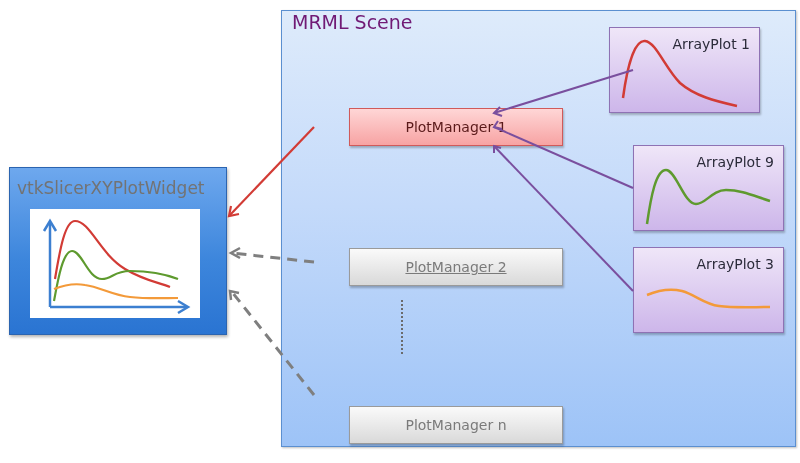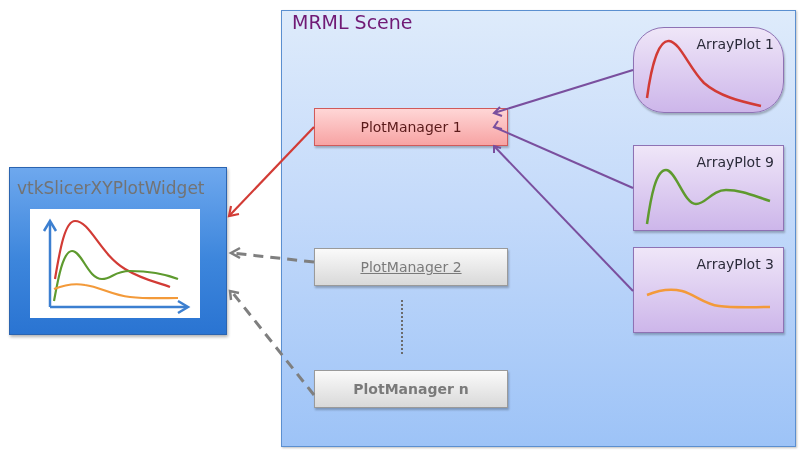--- a/index.html
+++ b/index.html
@@ -6,22 +6,22 @@
   body { width: 800px; height: 463px; position: relative; overflow: hidden;
          font-family: "DejaVu Sans", "Liberation Sans", sans-serif; }
   .abs { position: absolute; box-sizing: border-box; }
 
   #scene { left: 281px; top: 10px; width: 515px; height: 437px;
            border: 1px solid #5b8fd0;
            background: linear-gradient(to bottom, #deebfb 0%, #c4dafa 45%, #9dc3f7 100%);
            box-shadow: 1px 1px 2px rgba(0,0,0,0.25); }
   #scene-title { left: 292px; top: 11px; font-size: 19px; color: #701a75; }
 
-  .pm { width: 194px; height: 38px; display: flex; align-items: center; justify-content: center;
-        font-size: 14px; box-shadow: 1px 2px 2px rgba(0,0,0,0.25); }
+  .pm { width: 214px; height: 38px; display: flex; align-items: center; justify-content: center;
+        font-size: 14px; box-shadow: 1px 2px 2px rgba(0,0,0,0.25); margin-left: 35px; }
   .pm.active { background: linear-gradient(to bottom, #ffd6d6 0%, #f7a3a3 100%);
                border: 1px solid #d05a5a; color: #5a1a1a; }
   .pm.inactive { background: linear-gradient(to bottom, #fafafa 0%, #d9d9d9 100%);
                  border: 1px solid #9a9a9a; color: #7a7a7a; }
 
   .ap { width: 151px; height: 86px;
         background: linear-gradient(to bottom, #efe6f8 0%, #cdb6ea 100%);
         border: 1px solid #8e72b4; box-shadow: 1px 2px 2px rgba(0,0,0,0.25); }
   .ap-label { position: absolute; right: 9px; top: 8px; font-size: 14px; color: #2b2b3a; }
   .ap svg { position: absolute; left: 0; top: 0; }
@@ -40,25 +40,25 @@
 <div id="scene" class="abs"></div>
 <div id="scene-title" class="abs">MRML Scene</div>
 
 <div class="abs pm active" style="left:314px; top:108px;">
   <span>PlotManager 1</span>
 </div>
 <div class="abs pm inactive" style="left:314px; top:248px;text-decoration:underline;">
   <span>PlotManager 2</span>
 </div>
 <div class="abs" style="left:401px; top:300px; width:2px; height:54px; border-left:2px dotted #6b6b6b;"></div>
-<div class="abs pm inactive" style="left:314px; top:370px;font-weight:bold;">
+<div class="abs pm inactive" style="left:314px; top:406px;">
   <span>PlotManager n</span>
 </div>
 
-<div class="abs ap" style="left:633px; top:27px;border-radius:31px;">
+<div class="abs ap" style="left:609px; top:27px;">
   <span class="ap-label">ArrayPlot 1</span>
   <svg width="151" height="86">
     <path d="M13,70 C17,40 24,12 35,13 C46,14 55,40 70,55 C85,68 105,73 127,78" fill="none" stroke="#d23b35" stroke-width="2.5"></path>
   </svg>
 </div>
 <div class="abs ap" style="left:633px; top:145px;">
   <span class="ap-label">ArrayPlot 9</span>
   <svg width="151" height="86">
     <path d="M13,78 C17,50 22,24 32,24 C42,24 50,58 62,58 C72,58 78,44 92,44 C108,44 120,50 136,55" fill="none" stroke="#5e9a2e" stroke-width="2.5"></path>
   </svg>

